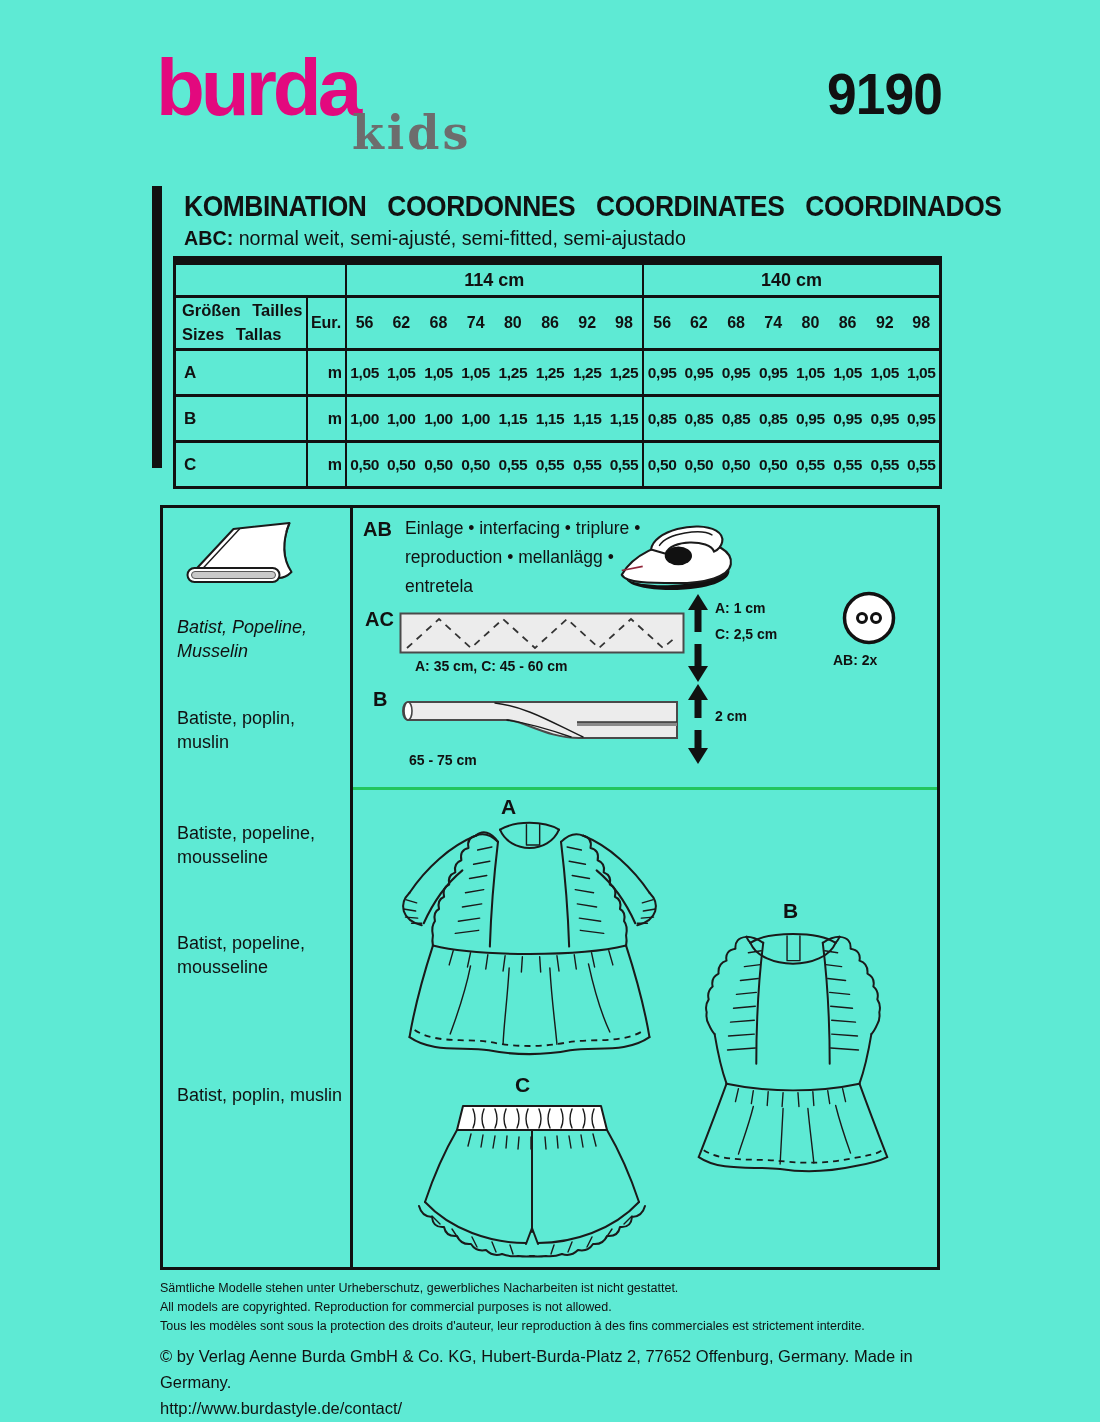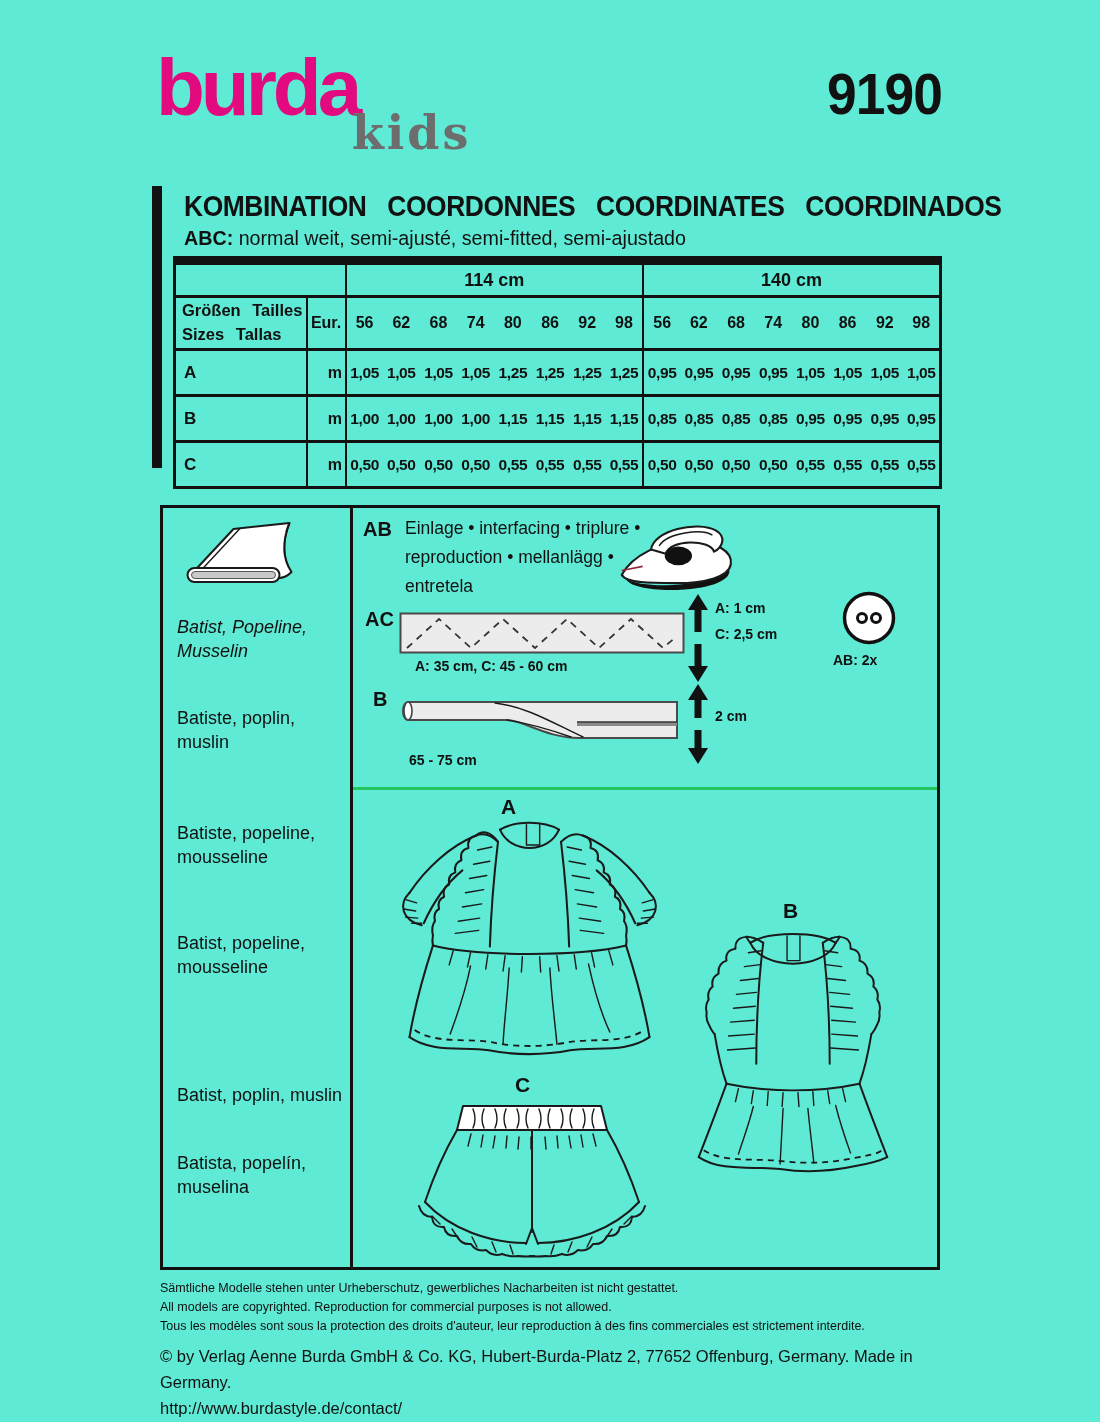--- a/index.html
+++ b/index.html
@@ -196,21 +196,20 @@
         <path class="thin" d="M22,56 L62,13"></path>
         <path class="fw" d="M112,7 C104,27 106,44 114,56 C106,64 96,64 90,56"></path>
         <rect class="fw" x="10" y="52" width="92" height="14" rx="7"></rect>
         <rect x="14" y="55.5" width="84" height="7" rx="3.5" fill="#c9c9c9" stroke="#555" stroke-width="1"></rect>
       </svg>
     <div class="fabric-item">Batist, Popeline, Musselin</div>
         <div class="fabric-item">Batiste, poplin, muslin</div>
         <div class="fabric-item">Batiste, popeline, mousseline</div>
         <div class="fabric-item">Batist, popeline, mousseline</div>
         <div class="fabric-item">Batist, poplin, muslin</div>
-        <div class="fabric-item">Batista, popelín, muselina</div>
       </div>
 
     <div class="notions">
       <div class="pos view-letter" style="left:10px;top:10px">AB</div>
       <div class="pos interfacing-text" style="left:52px;top:6px">
         <div>Einlage • interfacing • triplure •</div>
         <div>reproduction • mellanlägg •</div>
         <div>entretela</div>
       </div>
 

